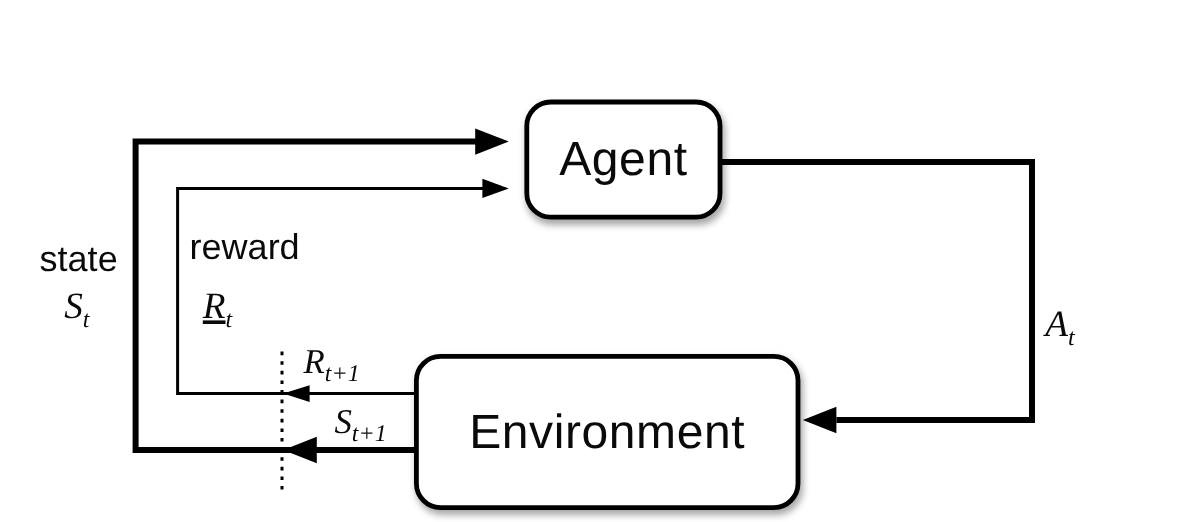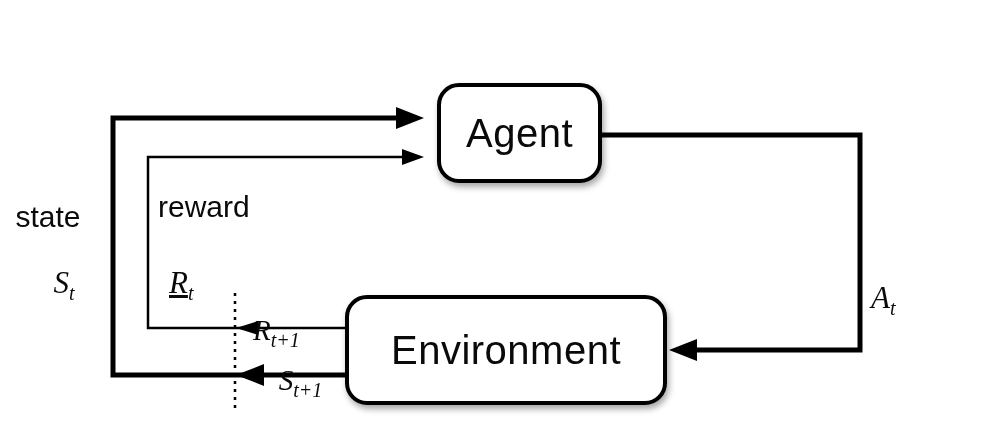--- a/index.html
+++ b/index.html
@@ -33,40 +33,39 @@
     color: #0a0a0a;
     box-shadow: 2px 4px 6px rgba(0,0,0,0.35);
     letter-spacing: 0.5px;
   }
   #agent-node {
     left: 425px; top: 83px;
     width: 165px; height: 100px; margin-left: 12px;
   }
   #environment-node {
     left: 345px; top: 295px;
-    width: 322px; height: 110px;
+    width: 322px; height: 130px;
   }
   .word {
     position: absolute;
     font-size: 30px;
     color: #0a0a0a;
   }
   .math {
     position: absolute;
     font-family: "Liberation Serif", serif;
     font-style: italic;
     font-size: 31px;
     color: #0a0a0a;
-    margin-top: 28px;
   }
   .math sub {
     font-size: 20px;
     line-height: 0;
   }
-  #state-word   { left: 2px;  top: 200px; width: 92px; text-align: center; }
+  #state-word   { left: 33px;  top: 200px; width: 92px; }
   #state-symbol { left: 18px;  top: 237px; width: 92px; text-align: center; }
   #reward-word   { left: 158px; top: 190px; }
   #reward-symbol { left: 169px; top: 237px; text-decoration: underline; }
   #action-word   { left: 871px; top: 214px; }
   #action-symbol { left: 871px; top: 252px; }
   #next-reward-symbol { left: 253px; top: 286px; width: 95px; text-align: left; font-size: 29px; }
   #next-state-symbol  { left: 253px; top: 336px; width: 95px; text-align: center; font-size: 29px; font-family: Liberation Serif, serif; }
 </style>
 </head>
 <body>

